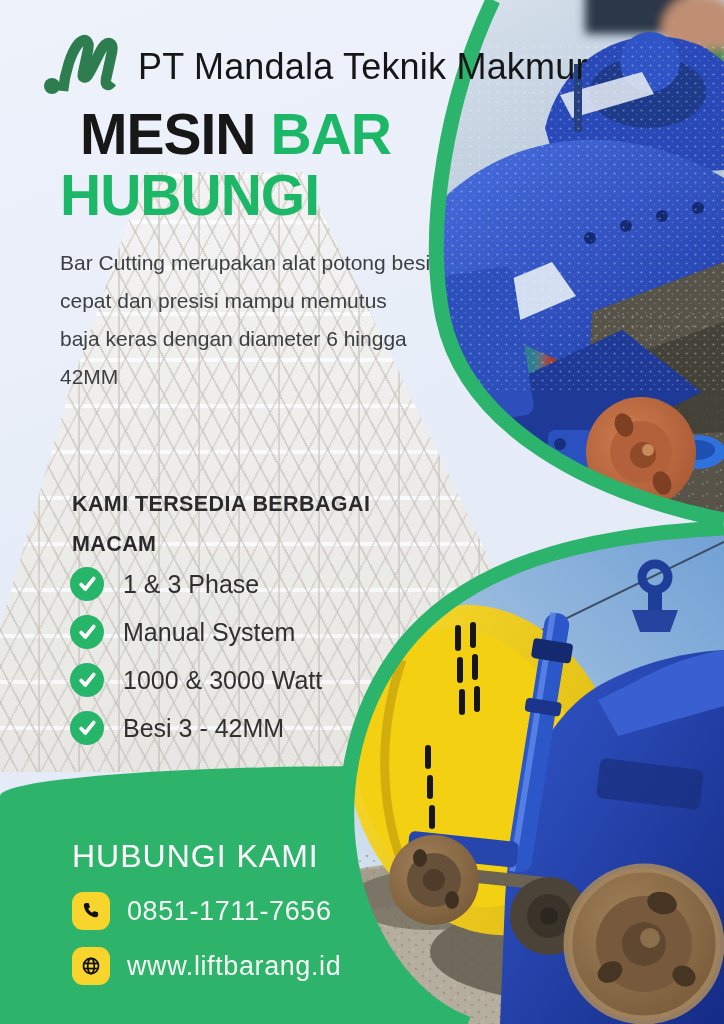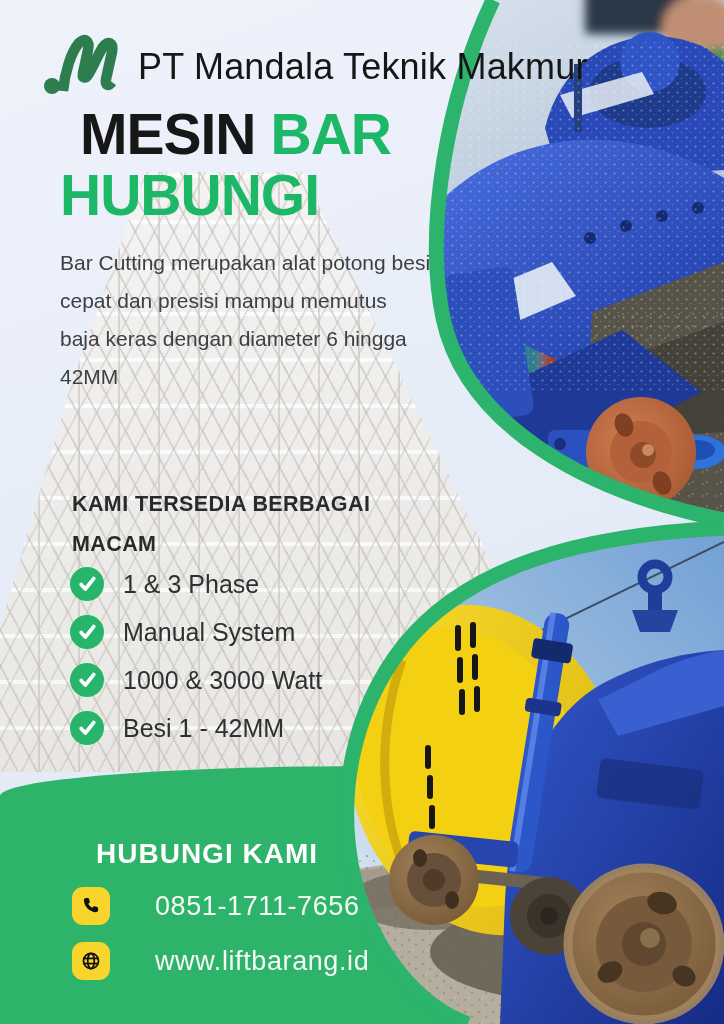--- a/index.html
+++ b/index.html
@@ -43,25 +43,25 @@
   .feat-head{position:absolute; left:72px; top:484px; width:345px; z-index:5;
     font-size:21.5px; font-weight:700; letter-spacing:.4px; line-height:40px; color:#2a2a2a;}
 
   .feat-list{position:absolute; left:70px; top:560px; z-index:5; list-style:none; margin:0; padding:0;}
   .feat-list li{display:flex; align-items:center; height:48px; gap:19px;}
   .chk{width:34px; height:34px; border-radius:50%; background:#27b569; flex:0 0 auto;
     display:flex; align-items:center; justify-content:center;}
   .feat-label{font-size:25px; color:#303030;}
 
   .contact{position:absolute; left:72px; top:838px; z-index:5; color:#fff;}
-  .c-head{font-size:28px; font-weight:700; letter-spacing:1px; color:#fdfefd;margin-left:24px;}
+  .c-head{font-size:32px; font-weight:400; letter-spacing:1px; color:#fdfefd;}
   .c-row{display:flex; align-items:center; gap:17px; margin-top:17px; cursor:pointer;}
   .c-ic{width:38px; height:38px; border-radius:11px; background:#f7d52c; flex:0 0 auto;
     display:flex; align-items:center; justify-content:center;}
-  .c-txt{font-size:27px; letter-spacing:.6px; color:#f4f9f4;margin-left:28px;}
+  .c-txt{font-size:27px; letter-spacing:.6px; color:#f4f9f4;}
 </style>
 </head>
 <body>
 
 <div class="poster">
 
   <div class="scaffold-bg"></div>
   <div class="contact-panel"></div>
 
   <svg class="photos" width="724" height="1024" viewBox="0 0 724 1024" aria-hidden="true">
@@ -277,21 +277,21 @@
           </svg>
       </span>
       <span class="feat-label">1000 &amp; 3000 Watt</span>
     </li>
     <li>
       <span class="chk">
         <svg width="20" height="20" viewBox="0 0 24 24">
             <path d="M5,12.5 L10,18 L20,5.5" stroke="#ffffff" stroke-width="4.5" fill="none" stroke-linecap="round" stroke-linejoin="round"></path>
           </svg>
       </span>
-      <span class="feat-label">Besi 1 - 42MM</span>
+      <span class="feat-label">Besi 3 - 42MM</span>
     </li>
   </ul>
 
   <div class="contact">
     <div class="c-head">HUBUNGI KAMI</div>
     <div class="c-row">
       <span class="c-ic">
         <svg width="22" height="22" viewBox="0 0 24 24">
           <path d="M6.6,3.2 C5.2,3.2 4.1,4.3 4.2,5.7 C4.6,12.6 10.4,18.4 17.3,18.8 C18.7,18.9 19.8,17.8 19.8,16.4 L19.8,14.6 C19.8,13.9 19.3,13.3 18.6,13.1 L15.9,12.4 C15.3,12.2 14.7,12.4 14.3,12.9 L13.4,14 C11.4,13 9.9,11.5 9,9.6 L10.1,8.7 C10.6,8.3 10.8,7.7 10.6,7.1 L9.9,4.4 C9.7,3.7 9.1,3.2 8.4,3.2 Z" fill="#111111"></path>
         </svg>

